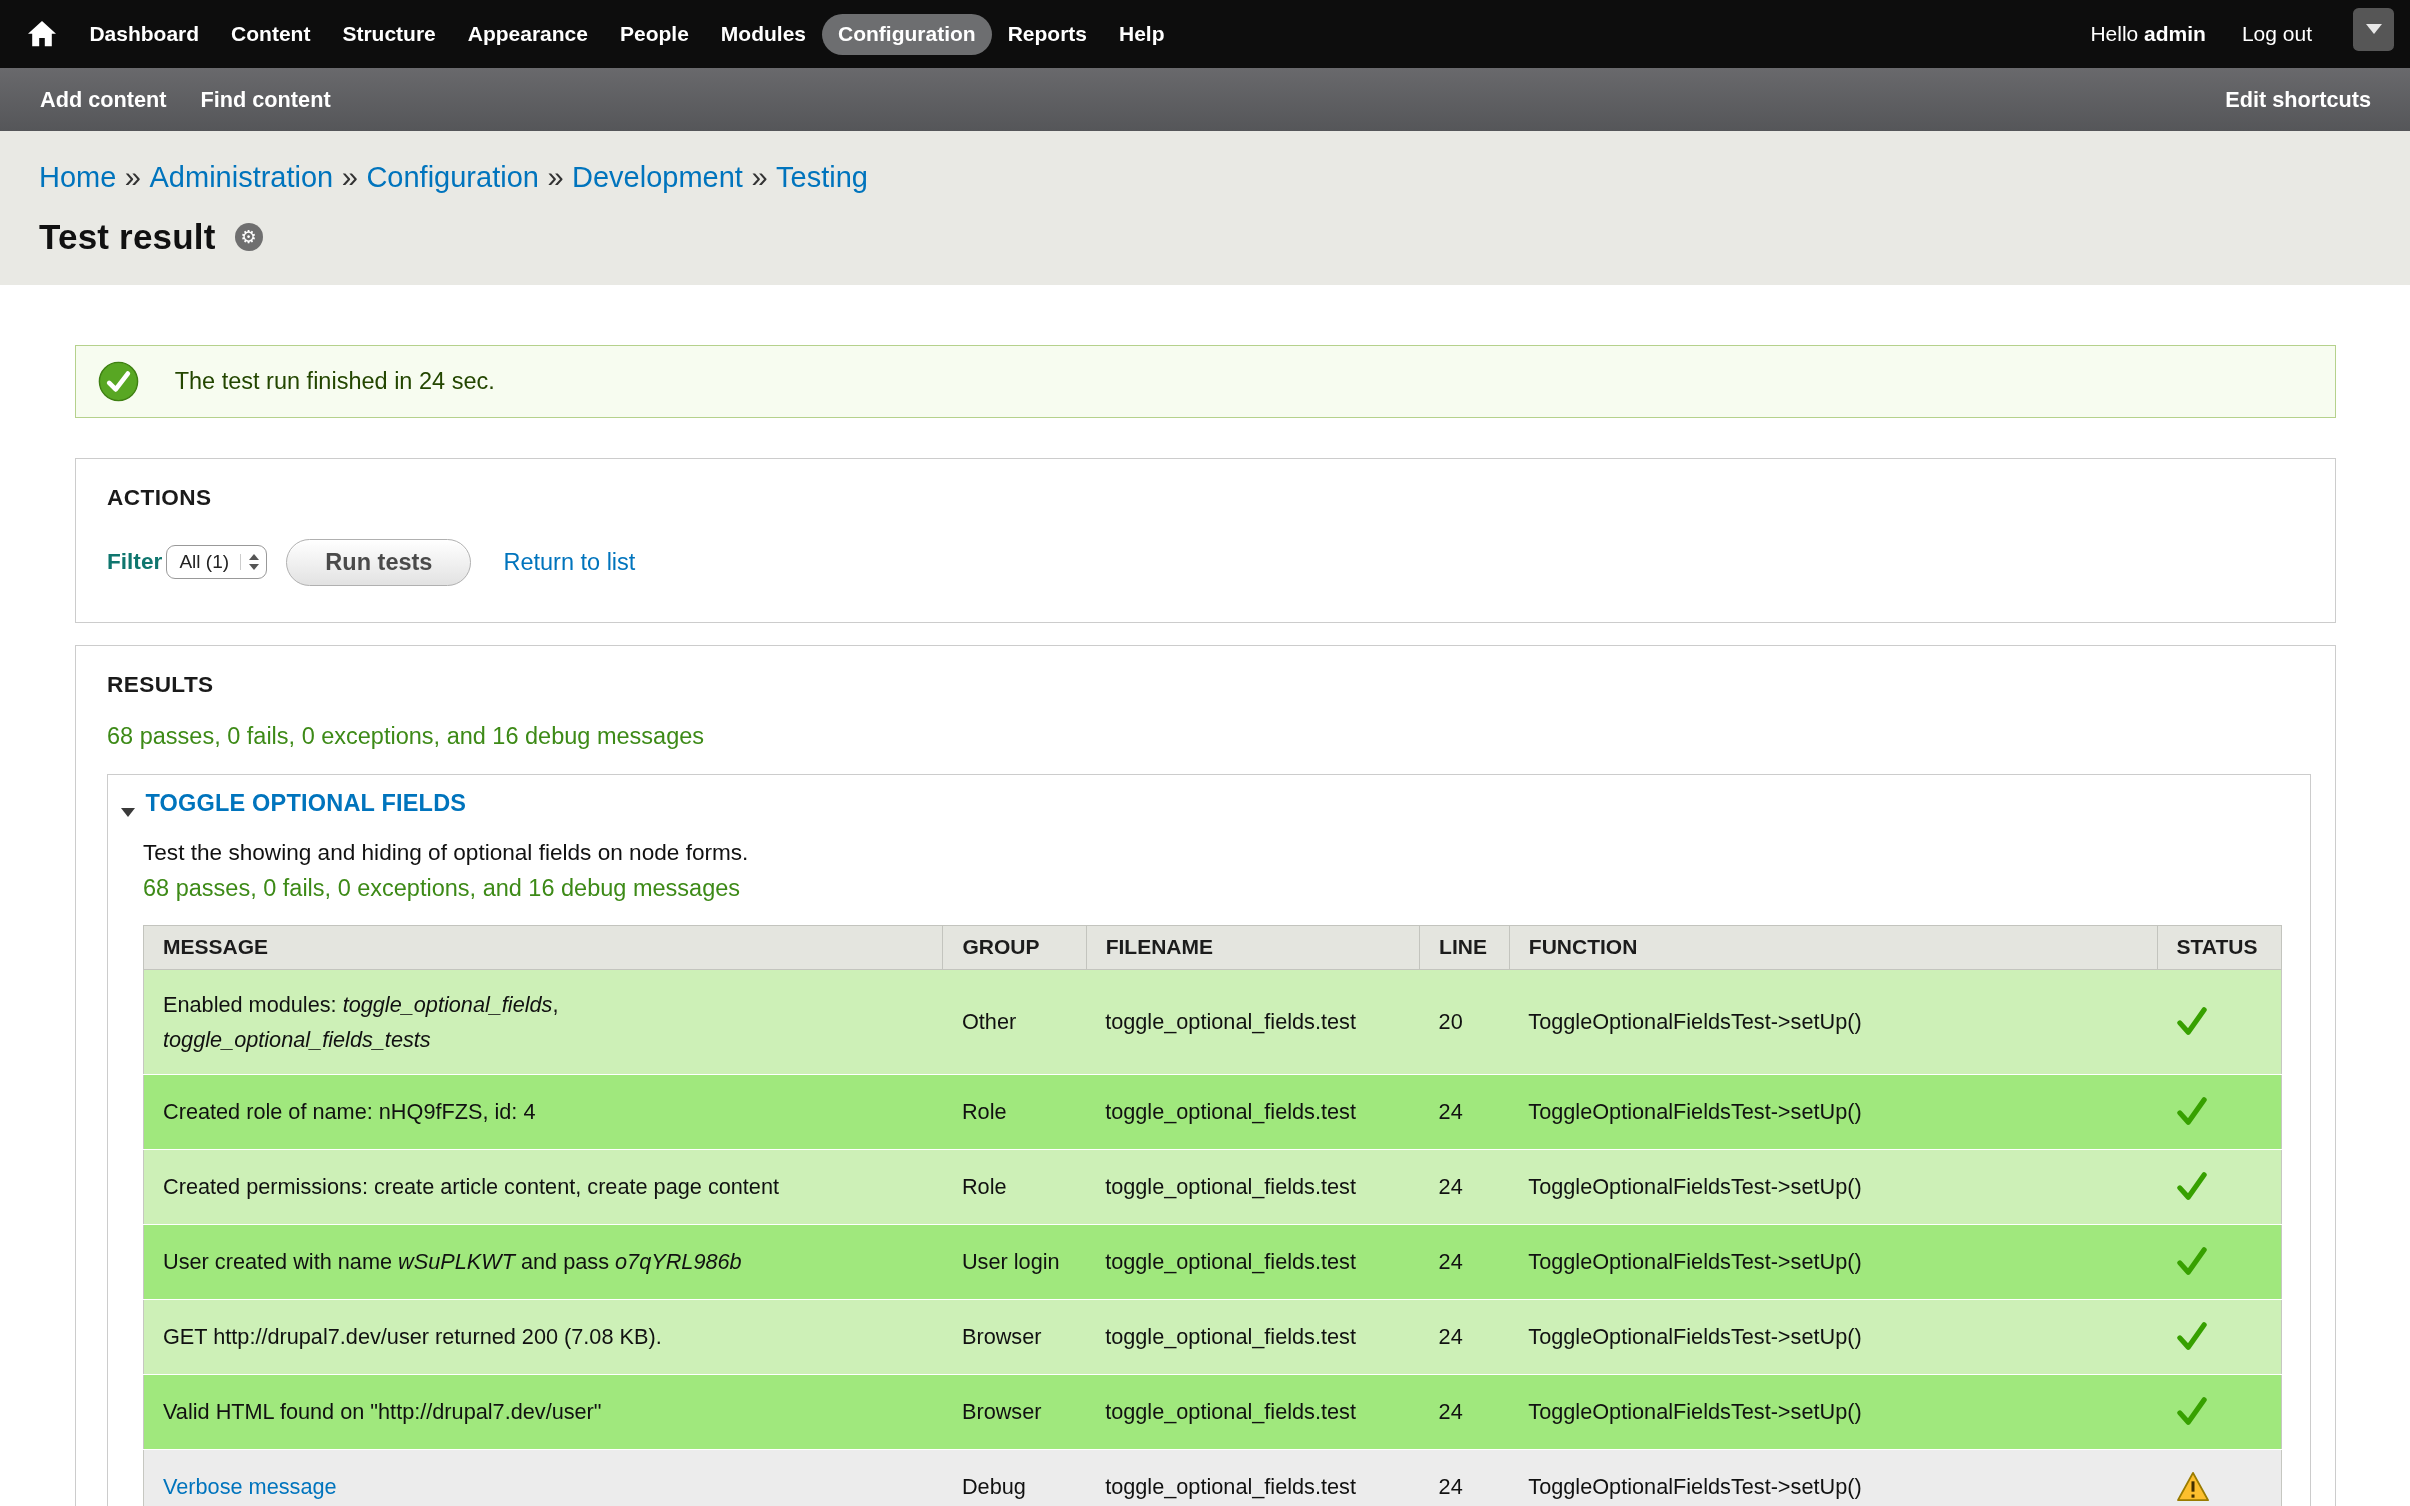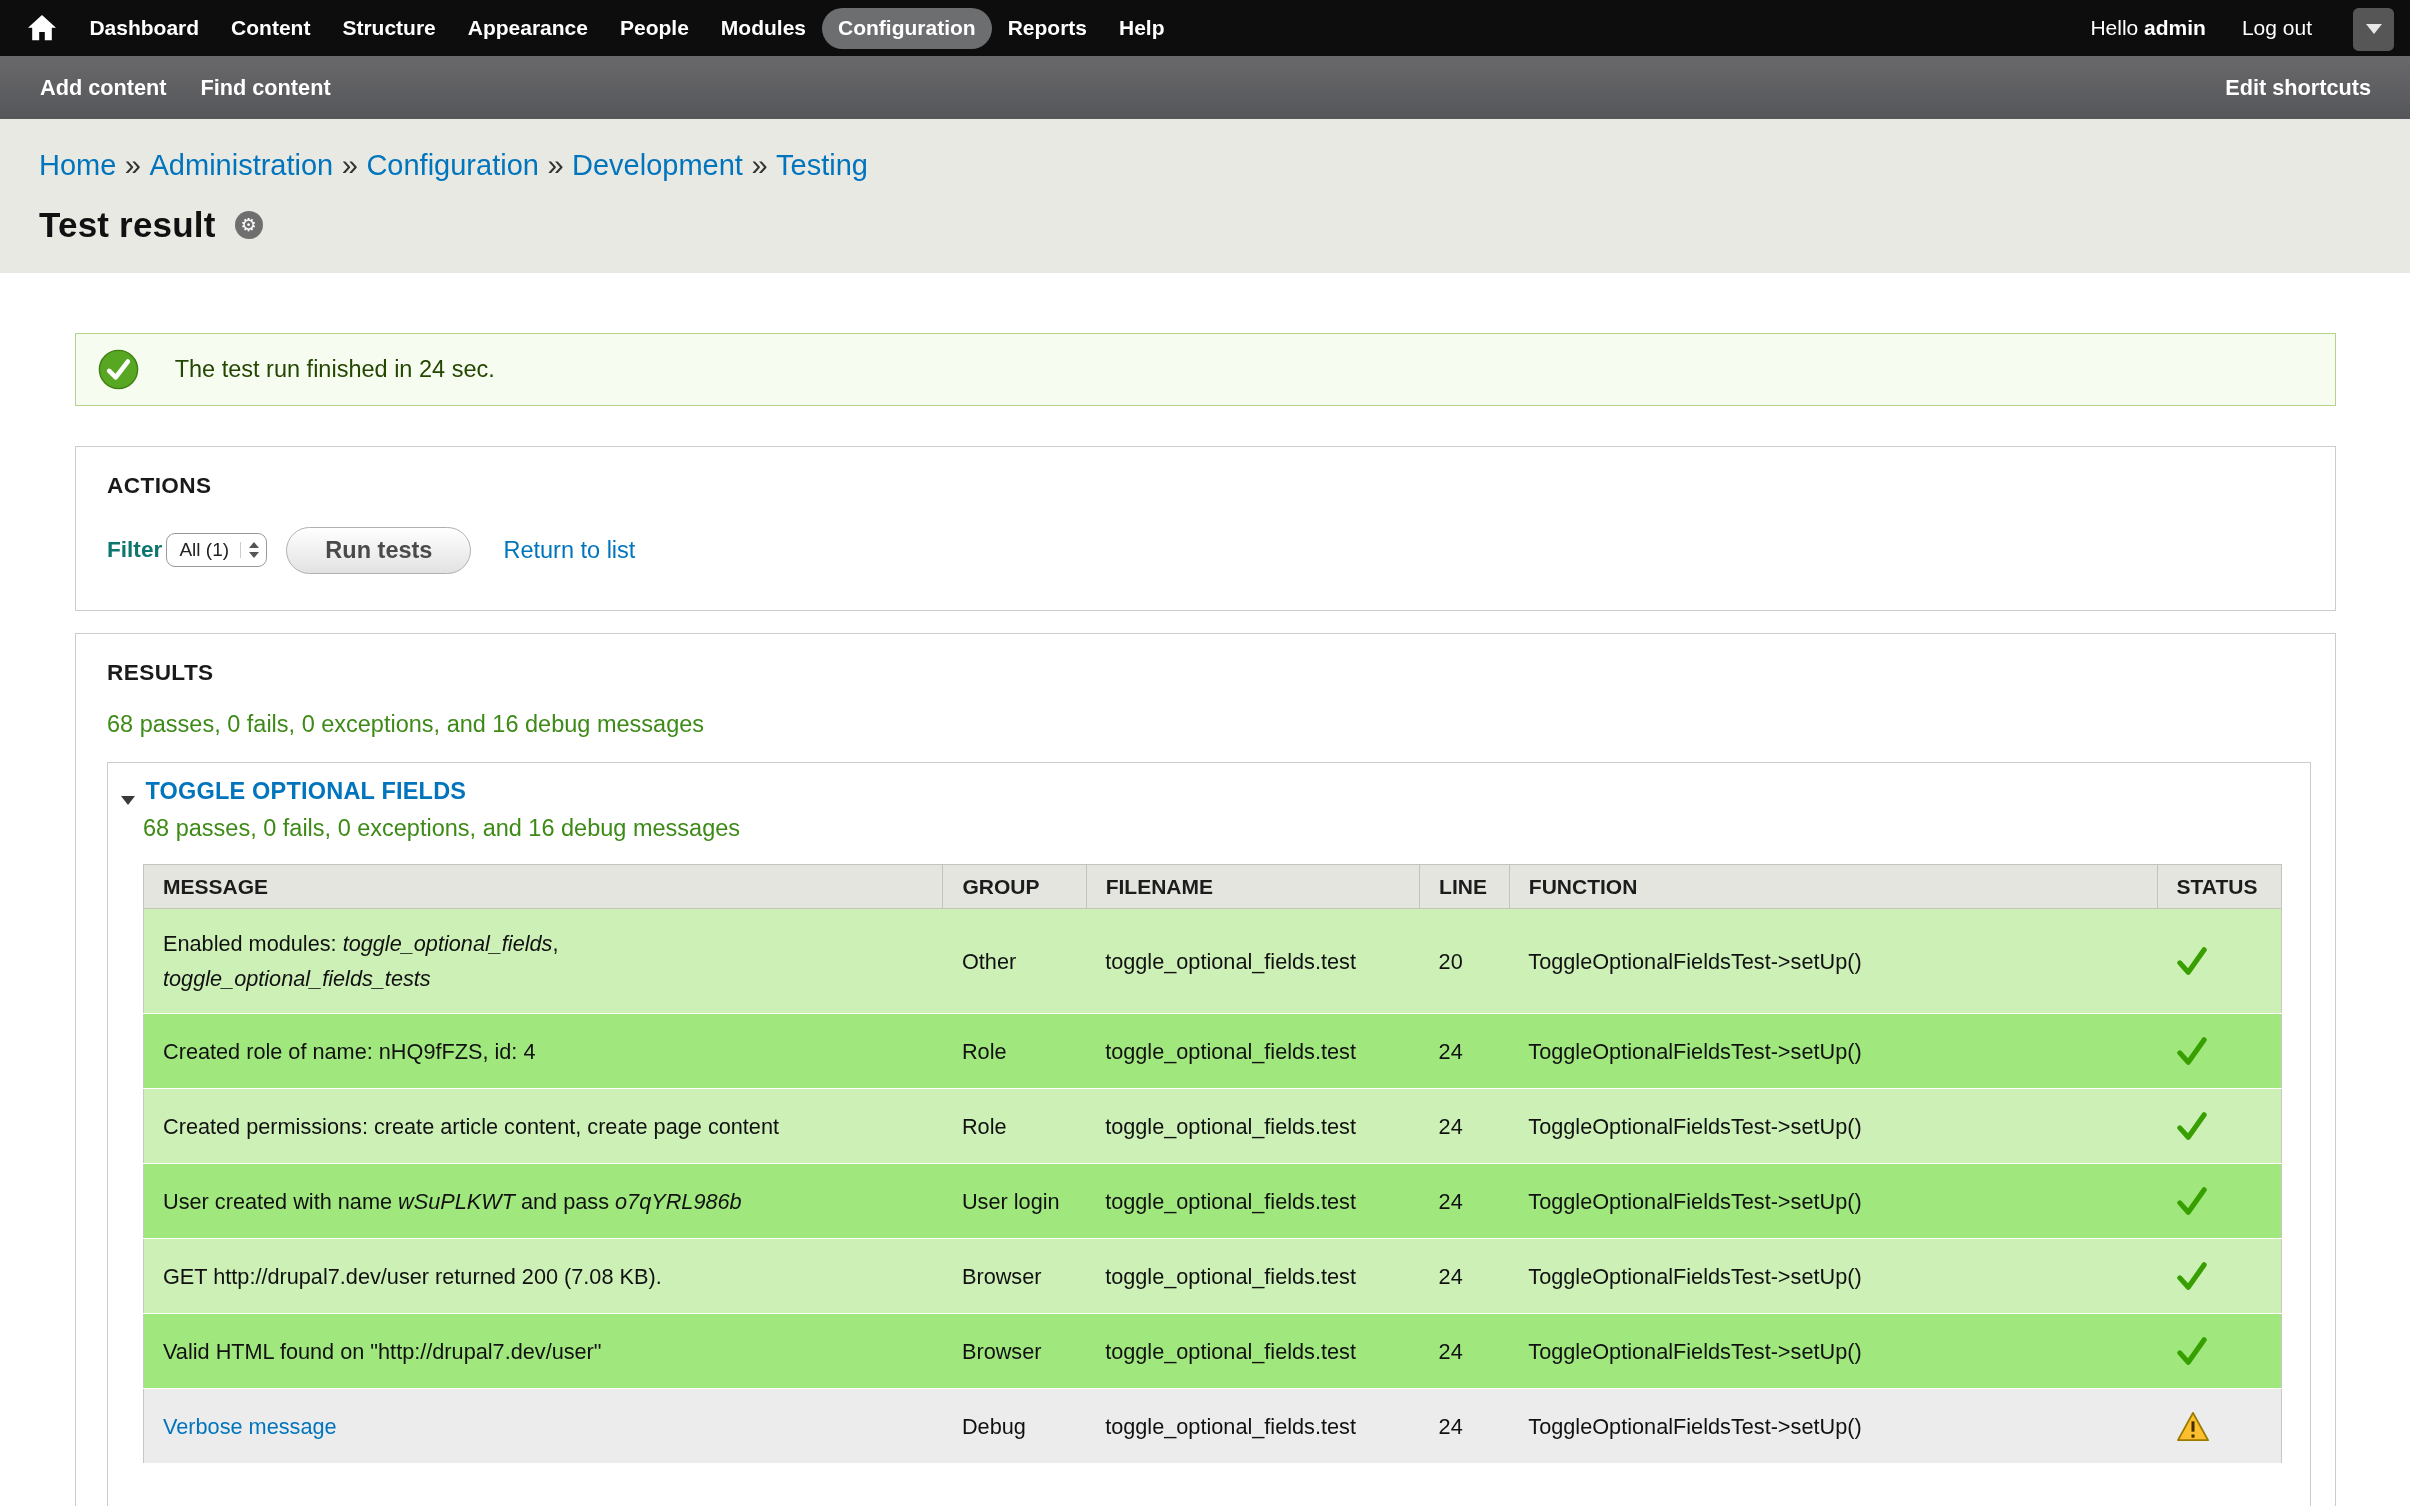--- a/index.html
+++ b/index.html
@@ -1,21 +1,21 @@
 <!DOCTYPE html>
 <html style="font-size:15px"><head>
 <meta charset="utf-8">
 <style>
   * { box-sizing: border-box; margin: 0; padding: 0; }
   html, body { width: 2411px; height: 1507px; overflow: hidden; }
   body { font-family: "Liberation Sans", sans-serif; background: #ffffff; }
   a { text-decoration: none; cursor: pointer; }
 
   
-  .toolbar { position: relative; height: 56px; background: #0d0d0d; display: flex; align-items: center; padding-left: 19px; }
+  .toolbar { position: relative; height: 68px; background: #0d0d0d; display: flex; align-items: center; padding-left: 19px; }
   .tb-home { display: flex; align-items: center; margin: 0 17px 0 9.4px; }
   .tb-item { color: #fff; font-size: 21px; font-weight: 700; padding: 8.5px 16px; border-radius: 28px; white-space: nowrap; }
   .tb-item.active { background: #6d6e70; }
   .tb-right { margin-left: auto; display: flex; align-items: flex-start; padding-right: 99px; }
   .tb-greet { color: #fff; font-size: 21px; margin-right: 36px; white-space: nowrap; }
   .tb-greet b { font-weight: 700; }
   .tb-logout { color: #fff; font-size: 21px; font-weight: 400; }
   .tb-caret { position: absolute; right: 17px; top: 7.5px; width: 41px; height: 43px; background: #565656; border-radius: 5.6px; display: flex; align-items: center; justify-content: center; }
   .caret-down { width: 0; height: 0; border-left: 8.5px solid transparent; border-right: 8.5px solid transparent; border-top: 10.4px solid #e8e8e8; }
 
@@ -156,20 +156,21 @@
 
   <div class="panel results-panel">
     <div class="panel-heading">RESULTS</div>
     <div class="summary">68 passes, 0 fails, 0 exceptions, and 16 debug messages</div>
 
     <div class="inner-fieldset">
       <div class="legend">
         <span class="collapse-arrow"></span>
         <a>TOGGLE OPTIONAL FIELDS</a>
       </div>
+      <div class="fieldset-desc">Test the showing and hiding of optional fields on node forms.</div>
       <div class="summary2">68 passes, 0 fails, 0 exceptions, and 16 debug messages</div>
 
       <table class="results">
         <thead>
           <tr>
             <th class="col-message">MESSAGE</th>
             <th class="col-group">GROUP</th>
             <th class="col-filename">FILENAME</th>
             <th class="col-line">LINE</th>
             <th class="col-function">FUNCTION</th>

